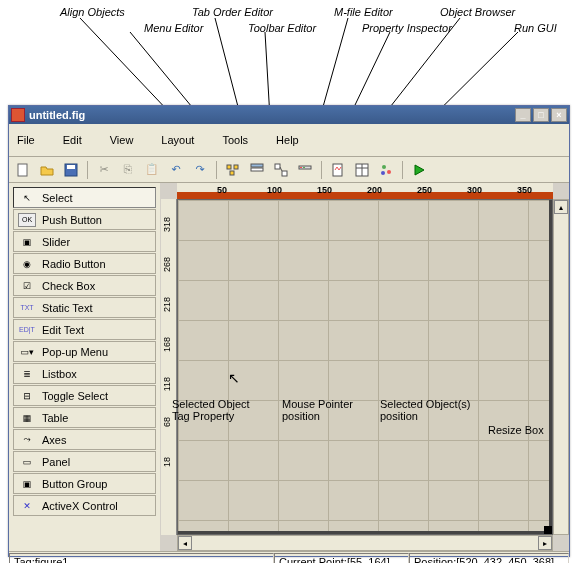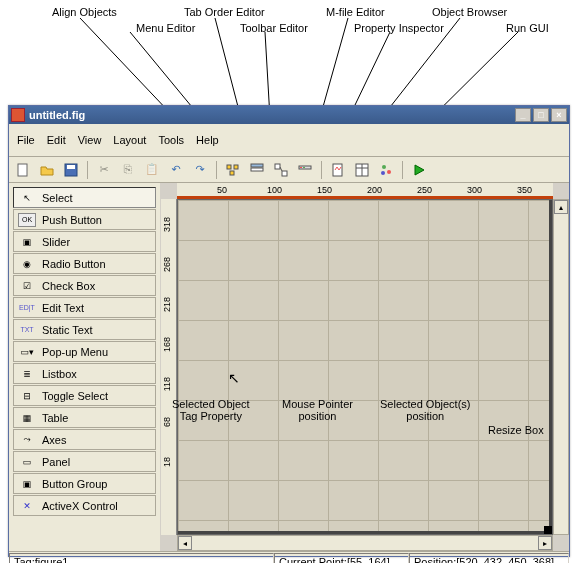--- a/index.html
+++ b/index.html
@@ -1,52 +1,52 @@
 <!DOCTYPE html>
 <html><head>
 <meta charset="utf-8">
 <style>
   * { box-sizing: border-box; margin: 0; padding: 0; font-family: Tahoma, sans-serif; font-size: 11px; }
   body { background: #fff; width: 577px; height: 563px; position: relative; }
-  .annotations { position: absolute; top: 0; left: 8px; right: 0; height: 100px; }
+  .annotations { position: absolute; top: 0; left: 16px; right: 0; height: 100px; font-style: italic; }
   .ann-label { position: absolute; font-size: 11px; white-space: nowrap; }
   svg.arrows { position: absolute; top: 0; left: 0; pointer-events: none; }
   .window { position: absolute; top: 105px; left: 8px; width: 562px; height: 452px; border: 1px solid #5a6ea4; background: #ece9d8; box-shadow: 0 0 2px rgba(0,0,0,0.3); }
   .titlebar { height: 18px; background: linear-gradient(#4a6fa5,#3a5a8a); color: #fff; display: flex; align-items: center; padding: 0 2px; font-weight: bold; }
   .titlebar .ticon { width: 14px; height: 14px; background: #d53; border: 1px solid #923; margin-right: 4px; }
   .titlebar .spacer { flex: 1; }
   .tbtn { width: 16px; height: 14px; background: #d4d0c8; border: 1px solid #888; margin-left: 2px; display: flex; align-items: center; justify-content: center; font-size: 9px; }
-  .menubar { height: 18px; display: flex; align-items: center; background: #ece9d8; border-bottom: 1px solid #aca899; padding: 16px 2px; gap: 0; }
+  .menubar { height: 18px; display: flex; align-items: center; background: #ece9d8; border-bottom: 1px solid #aca899; padding: 16px 2px; gap: 16px; }
   .menuitem { padding: 2px 6px; cursor: default; }
   .toolbar { height: 26px; display: flex; align-items: center; background: #ece9d8; border-bottom: 1px solid #aca899; padding: 0 4px; gap: 4px; }
   .tool { width: 20px; height: 20px; display: flex; align-items: center; justify-content: center; border: 1px solid transparent; }
   .tsep { width: 1px; height: 18px; background: #aca899; margin: 0 2px; }
   .body { display: flex; height: 368px; }
   .palette { width: 152px; background: #ece9d8; padding: 4px; display: flex; flex-direction: column; gap: 1px; border-right: 1px solid #d4d0c8; }
   .palitem { height: 21px; display: flex; align-items: center; border: 1px solid #aca899; background: #ece9d8; padding: 0 4px; gap: 6px; cursor: default; }
   .palitem.selected { border: 1px inset #888; background: #f5f3e9; }
   .palicon { width: 18px; height: 14px; display: flex; align-items: center; justify-content: center; font-size: 9px; }
   .canvas-area { flex: 1; position: relative; background: #d4d0c8; }
-  .ruler-h { position: absolute; top: 0; left: 16px; right: 16px; height: 16px; background: #ece9d8; border-bottom: 3px solid #c2410c; }
+  .ruler-h { position: absolute; top: 0; left: 16px; right: 16px; height: 16px; background: #ece9d8; border-bottom: 7px solid #c2410c; font-weight: bold; }
   .ruler-h .tick { position: absolute; top: 2px; font-size: 9px; }
   .ruler-v { position: absolute; top: 16px; left: 0; bottom: 16px; width: 16px; background: #ece9d8; border-right: 1px solid #888; }
   .ruler-v .tick { position: absolute; left: 1px; font-size: 9px; writing-mode: vertical-rl; transform: rotate(180deg); }
   .canvas { position: absolute; top: 16px; left: 16px; right: 16px; bottom: 16px; background: #d4cfbf;
     background-image: linear-gradient(#b5af9c 1px, transparent 1px), linear-gradient(90deg, #b5af9c 1px, transparent 1px);
     background-size: 50px 40px; border: 1px solid #666; }
   .canvas .edge-r { position: absolute; top: 0; right: 0; bottom: 0; width: 3px; background: #444; }
   .canvas .edge-b { position: absolute; left: 0; right: 0; bottom: 0; height: 3px; background: #444; }
   .resizebox { position: absolute; right: 0; bottom: 0; width: 8px; height: 8px; background: #000; }
   .cursor { position: absolute; font-size: 14px; }
   .scroll-h { position: absolute; left: 16px; right: 16px; bottom: 0; height: 16px; background: #ece9d8; border: 1px solid #aca899; display: flex; }
   .scroll-v { position: absolute; top: 16px; right: 0; bottom: 16px; width: 16px; background: #ece9d8; border: 1px solid #aca899; }
   .scroll-btn { width: 14px; height: 14px; background: #ece9d8; border: 1px solid #888; display: flex; align-items: center; justify-content: center; font-size: 8px; }
   .statusbar { height: 20px; border-top: 1px solid #aca899; display: flex; align-items: center; }
   .statuscell { border: 1px inset #d4d0c8; height: 18px; padding: 3px 4px; display: flex; align-items: center; }
-  .ann2 { position: absolute; font-size: 11px; white-space: nowrap; text-align: center; }
+  .ann2 { position: absolute; font-size: 11px; white-space: nowrap; }
 </style>
 </head>
 <body>
 
 <div class="annotations">
   <span class="ann-label" style="left:44px; top:6px;">Align Objects</span>
   <span class="ann-label" style="left:100px; top:22px;padding-left:28px;">Menu Editor</span>
   <span class="ann-label" style="left:176px; top:6px;">Tab Order Editor</span>
   <span class="ann-label" style="left:232px; top:22px;">Toolbar Editor</span>
   <span class="ann-label" style="left:318px; top:6px;">M-file Editor</span>
@@ -192,26 +192,26 @@
         </div>
       <div class="palitem">
           <span class="palicon">◉</span>
           <span>Radio Button</span>
         </div>
       <div class="palitem">
           <span class="palicon">☑</span>
           <span>Check Box</span>
         </div>
       <div class="palitem">
+          <span class="palicon" style="color:#55c;font-size:7px">TXT</span>
+          <span>Static Text</span>
+        </div>
+      <div class="palitem">
           <span class="palicon" style="color:#55c;font-size:7px">ED|T</span>
           <span>Edit Text</span>
-        </div>
-      <div class="palitem">
-          <span class="palicon" style="color:#55c;font-size:7px">TXT</span>
-          <span>Static Text</span>
         </div>
       <div class="palitem">
           <span class="palicon">▭▾</span>
           <span>Pop-up Menu</span>
         </div>
       <div class="palitem">
           <span class="palicon">≣</span>
           <span>Listbox</span>
         </div>
       <div class="palitem">

